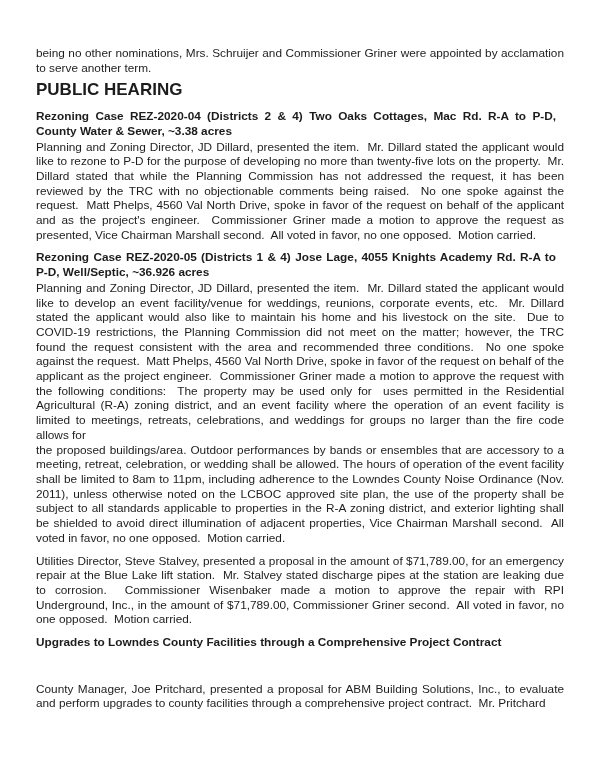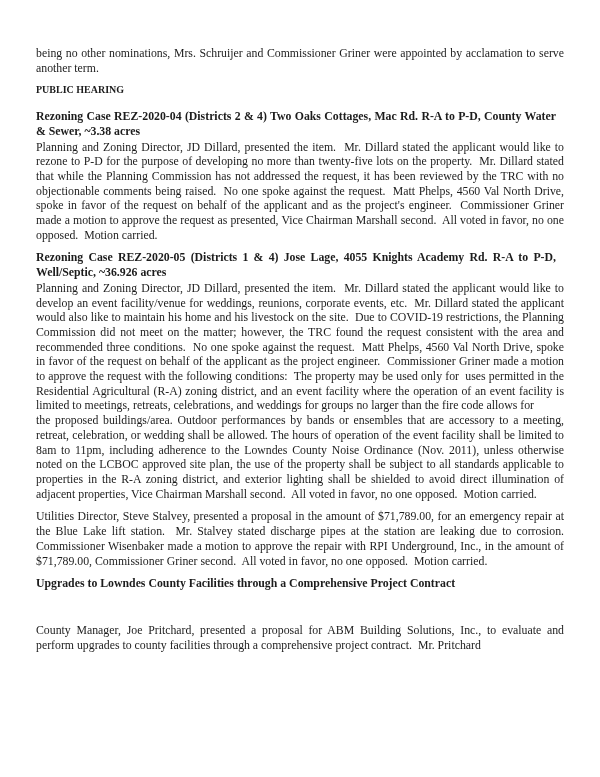--- a/index.html
+++ b/index.html
@@ -15,30 +15,29 @@
     color: #1c1c1c;
     font-family: "Liberation Sans", "DejaVu Sans", sans-serif;
   }
   .page {
     box-sizing: border-box;
     width: 600px;
     height: 777px;
     padding: 46px 36px 4px 36px;
     font-size: 11.8px;
     line-height: 14.7px;
-    font-family: Liberation Serif, serif;
   }
   .para {
     margin: 0 0 8px 0;
     text-align: justify;
     white-space: pre-wrap;
   }
   .section-heading {
     margin: 0 0 11px 0;
-    font-size: 10px;
+    font-size: 17px;
     font-weight: 700;
     white-space: pre-wrap;
   }
   .item-heading {
     margin: 0 8px 1px 0;
     font-size: 11.8px;
     font-weight: 700;
     text-align: justify;
     white-space: pre-wrap;
   }

